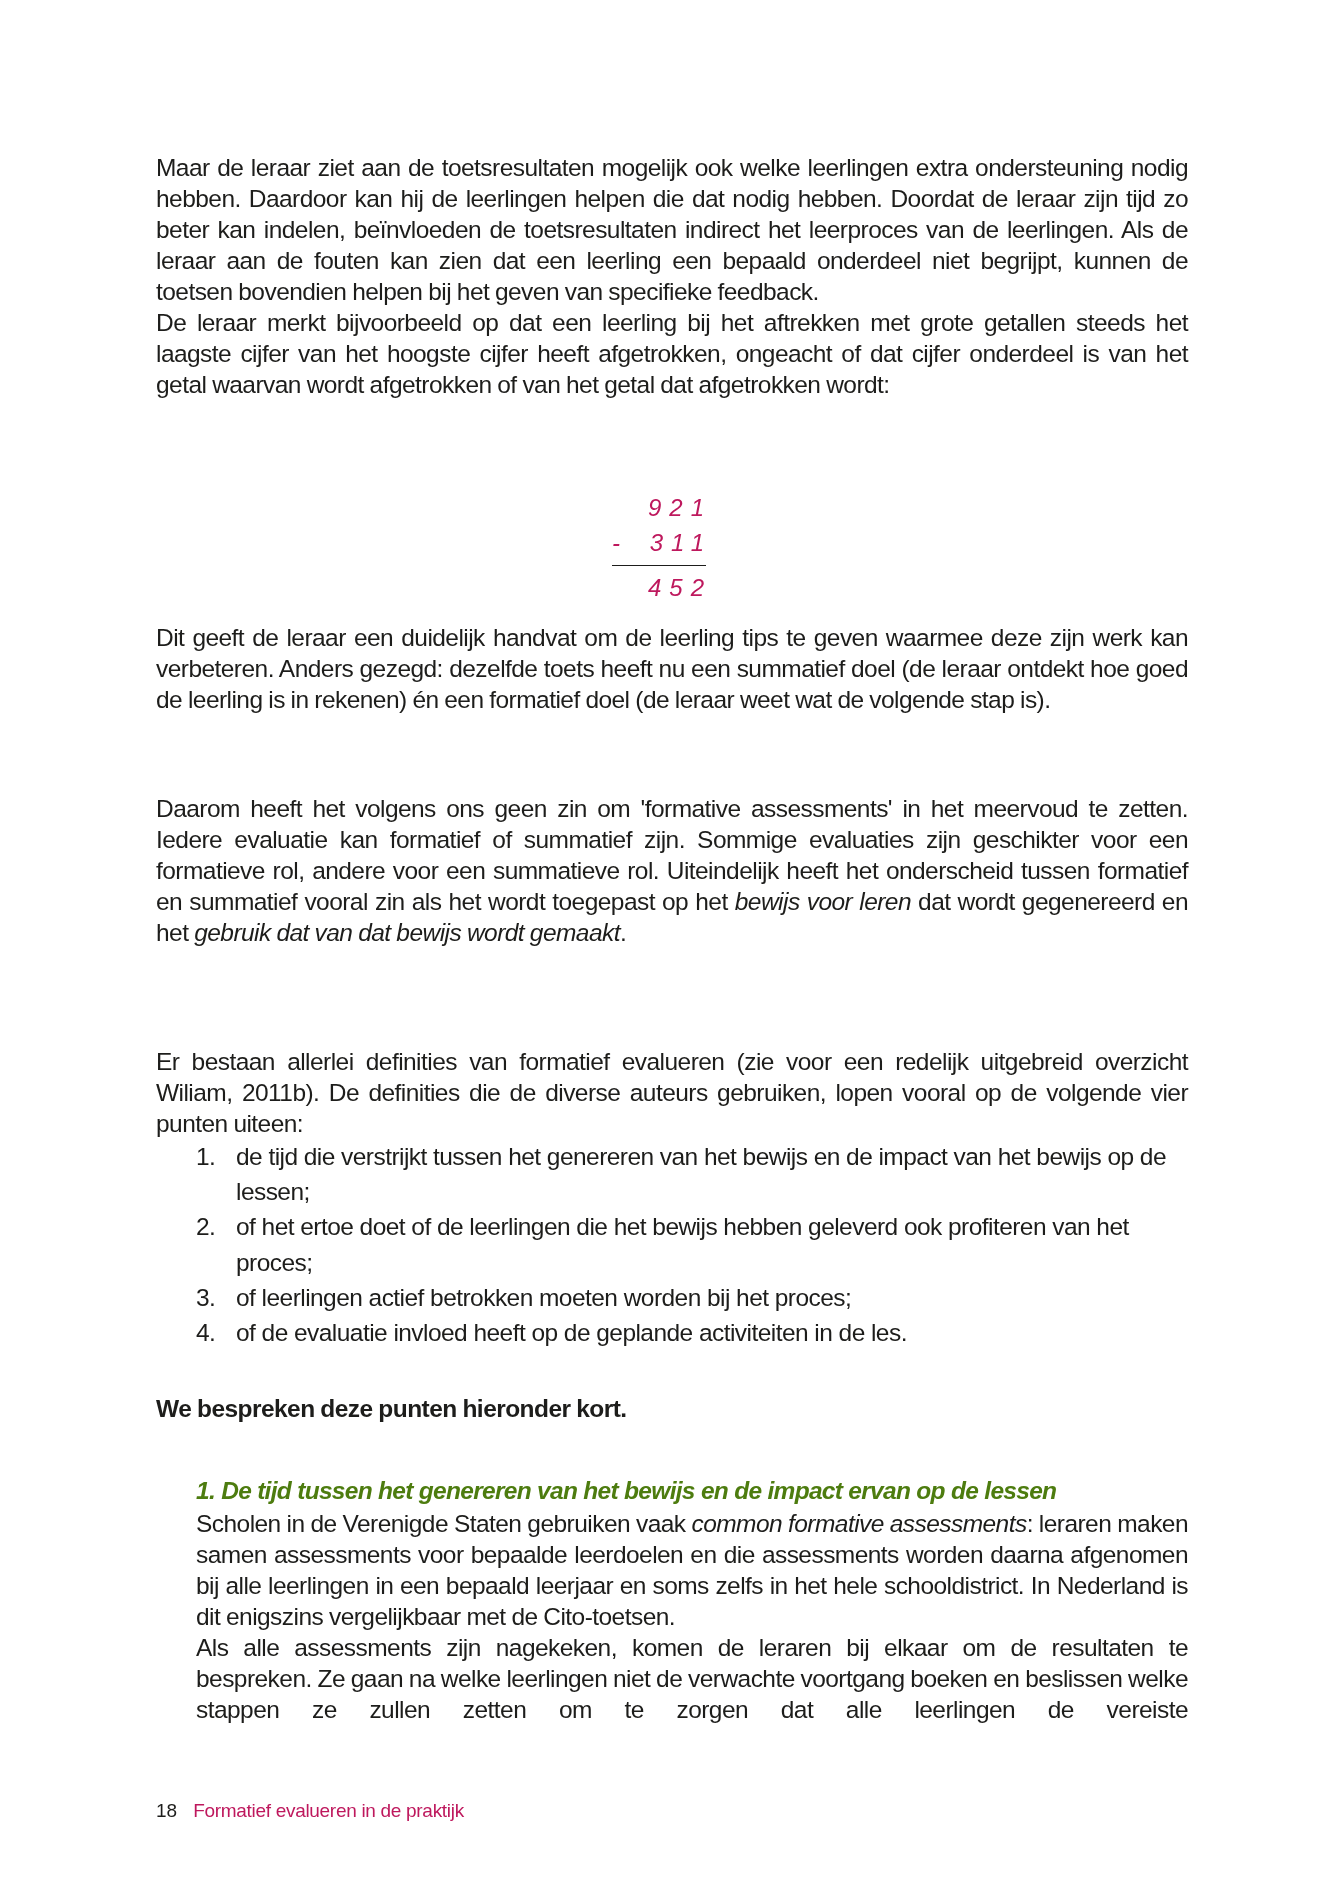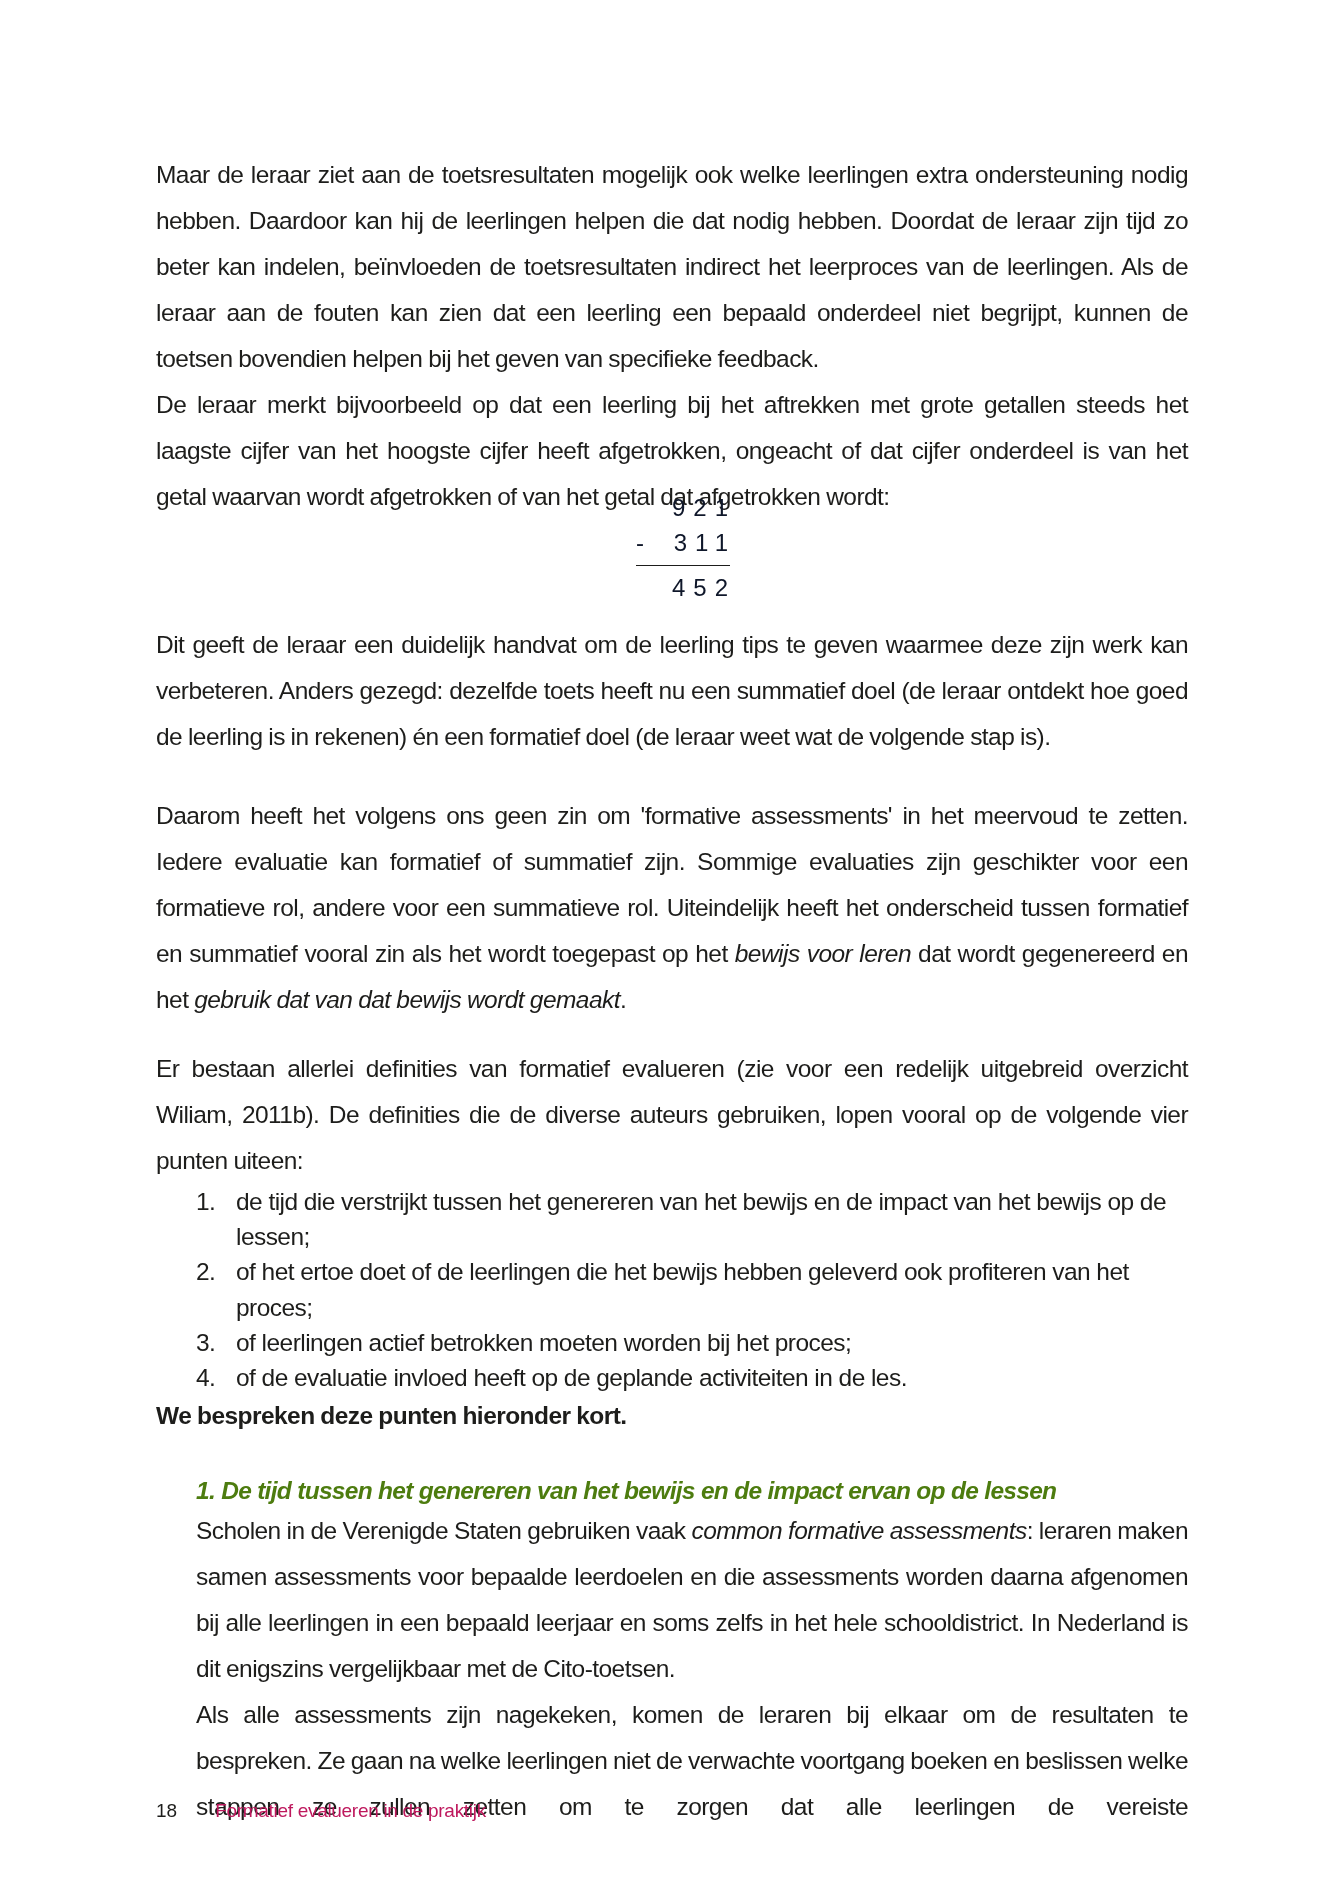--- a/index.html
+++ b/index.html
@@ -4,46 +4,46 @@
 <style>
   html, body { margin: 0; padding: 0; background: #ffffff; }
   body { width: 1339px; height: 1889px; position: relative; overflow: hidden; }
   .page {
     position: absolute; left: 0; top: 0; width: 1339px; height: 1889px;
     font-family: "Liberation Sans", "DejaVu Sans", sans-serif;
     color: #1d1d1b;
   }
   .col { position: absolute; left: 156px; width: 1032px; }
   .p {
-    font-size: 24.5px; line-height: 46px; margin: 0;
+    font-size: 24.5px; line-height: 31px; margin: 0;
     letter-spacing: -0.55px; word-spacing: -0.5px;
     text-align: justify; text-align-last: left;
   }
   .p em { font-style: italic; }
   .sum {
-    position: absolute; left: 636px; top: 490px; width: 100px;
-    font-size: 24px; line-height: 35px; color: #0f172a;
+    position: absolute; left: 612px; top: 490px; width: 100px;
+    font-size: 24px; line-height: 35px; color: #be185d; font-style: italic;
   }
   .sum .row { display: flex; justify-content: flex-end; letter-spacing: 8px; }
   .sum .row.minus { justify-content: space-between; }
   .sum .rule { border-top: 1.5px solid #1d1d1b; margin: 5px 0 4px 0; width: 94px; }
   .heading {
     font-size: 27px; color: #0077c0; letter-spacing: -0.3px; margin: 0;
   }
   .subheading {
     font-size: 24.5px; color: #4d7c0f; font-style: italic; font-weight: bold;
     letter-spacing: -0.7px; margin: 0; line-height: 35px;
   }
   ol.list { margin: 0; padding: 0; list-style: none; }
   ol.list li { display: flex; font-size: 24.5px; line-height: 35.2px; letter-spacing: -0.55px; }
   ol.list li .num { width: 40px; flex: 0 0 40px; }
   ol.list li .txt { flex: 1; }
   .footer {
     position: absolute; left: 156px; top: 1800px; font-size: 19px;
-    display: flex; gap: 38px; align-items: baseline;
+    display: flex; gap: 16px; align-items: baseline;
   }
   .footer .pnum { color: #1d1d1b; }
   .footer .title { color: #be185d; letter-spacing: -0.3px; }
 </style>
 </head>
 <body>
 
 <div class="page">
 
   <div class="col" style="top:152px;">

